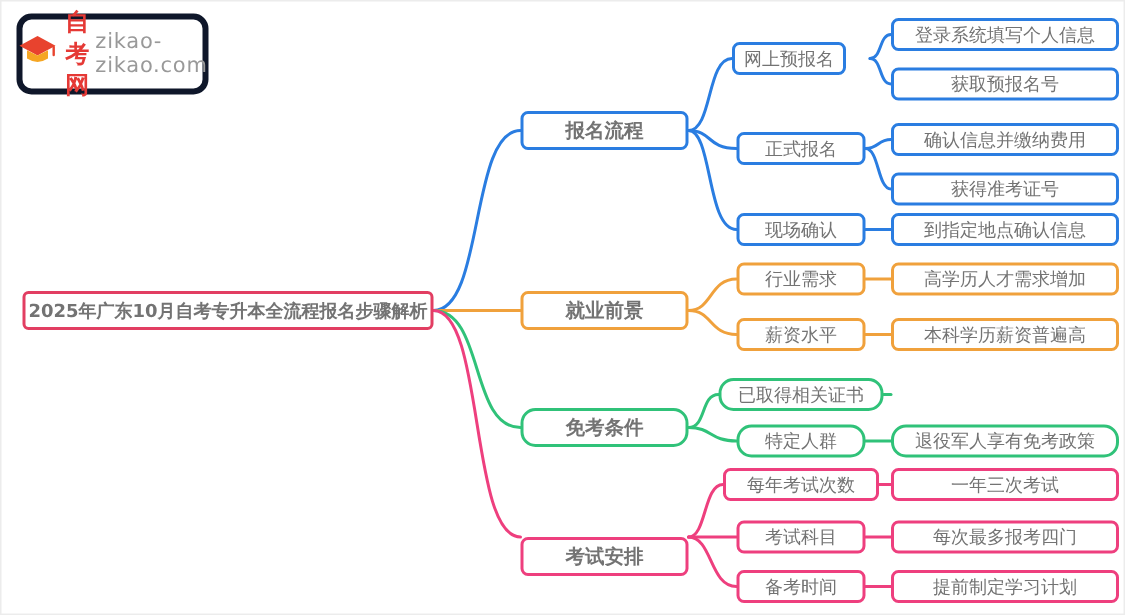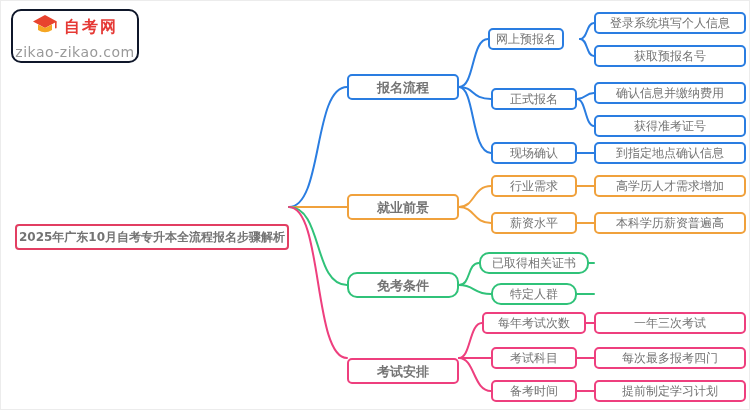--- a/index.html
+++ b/index.html
@@ -31,35 +31,34 @@
     font-size: 12px; color: #737373;
     white-space: nowrap;
     line-height: 1;
   }
   .root-node {
     border-color: #e23e62;
     height: 26px;
     font-size: 12px;
     font-weight: bold;
     border-radius: 4px;
-    margin-top: 30px;
   }
   .l2 { height: 26px; font-size: 13px; font-weight: bold; }
   .l3, .l4 { height: 22px; font-size: 12px; }
   .b-blue   { border-color: #2a7de1; }
   .b-orange { border-color: #f0a13c; }
   .b-green  { border-color: #30c279; border-radius: 10px; }
   .b-pink   { border-color: #ee3f7e; }
 
   .logo-box {
     position: absolute; left: 10px; top: 8px;
     width: 128px; height: 54px;
-    border: 2px solid #0f172a; border-radius: 10px;
+    border: 4px solid #0f172a; border-radius: 10px;
     background: #fff;
-    display: flex; flex-direction: column;
+    display: flex; flex-direction: row;
     align-items: center; justify-content: center;
     gap: 2px;
   }
   .logo-row { display: flex; align-items: center; gap: 6px; }
   .logo-name {
     color: #e53935; font-weight: bold;
     font-size: 16px; letter-spacing: 2px;
   }
   .logo-url { color: #999; font-size: 14px; letter-spacing: 0.5px; }
 </style>
@@ -130,20 +129,21 @@
 
   <div class="node l2 b-orange" style="left:346px;top:193px;width:112px">就业前景</div>
   <div class="node l3 b-orange" style="left:490px;top:174px;width:86px">行业需求</div>
   <div class="node l4 b-orange" style="left:593px;top:174px;width:152px">高学历人才需求增加</div>
   <div class="node l3 b-orange" style="left:490px;top:211px;width:86px">薪资水平</div>
   <div class="node l4 b-orange" style="left:593px;top:211px;width:152px">本科学历薪资普遍高</div>
 
   <div class="node l2 b-green" style="left:346px;top:271px;width:112px">免考条件</div>
   <div class="node l3 b-green" style="left:478px;top:251px;width:110px">已取得相关证书</div>
   <div class="node l3 b-green" style="left:490px;top:282px;width:86px">特定人群</div>
+  <div class="node l4 b-green" style="left:593px;top:282px;width:152px">退役军人享有免考政策</div>
 
   <div class="node l2 b-pink" style="left:346px;top:357px;width:112px">考试安排</div>
   <div class="node l3 b-pink" style="left:481px;top:311px;width:104px">每年考试次数</div>
   <div class="node l4 b-pink" style="left:593px;top:311px;width:152px">一年三次考试</div>
   <div class="node l3 b-pink" style="left:490px;top:346px;width:86px">考试科目</div>
   <div class="node l4 b-pink" style="left:593px;top:346px;width:152px">每次最多报考四门</div>
   <div class="node l3 b-pink" style="left:490px;top:379px;width:86px">备考时间</div>
   <div class="node l4 b-pink" style="left:593px;top:379px;width:152px">提前制定学习计划</div>
 
 </div>

